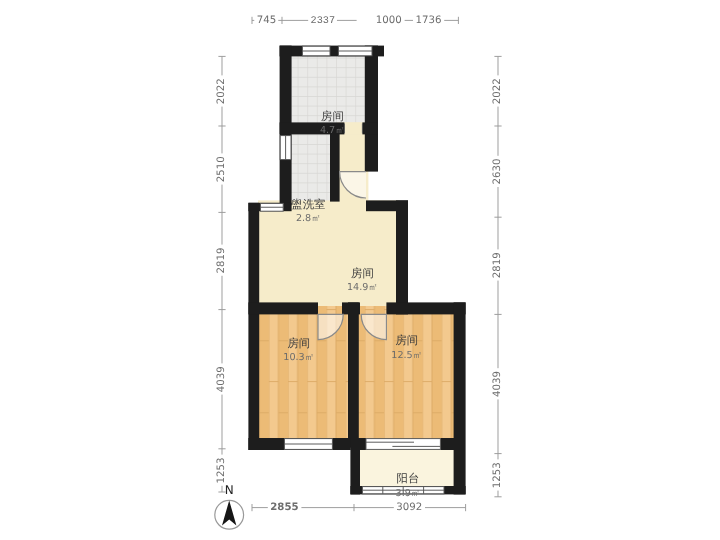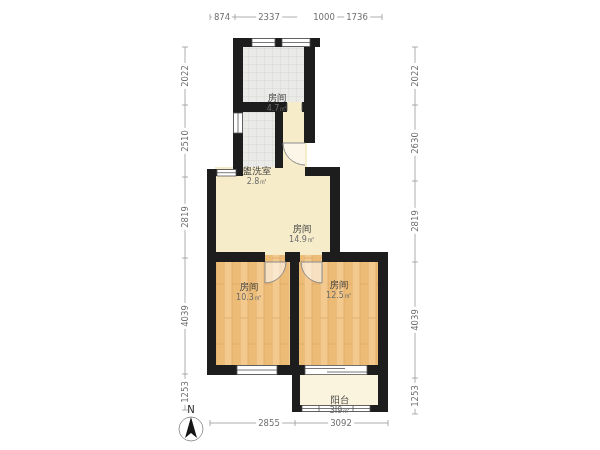--- a/index.html
+++ b/index.html
@@ -140,26 +140,26 @@
   </div>
   <div class="label" style="left:339px;top:257px;">
     <span class="room-name">房间</span>
     <span class="room-area">12.5㎡</span>
   </div>
   <div class="label" style="left:340px;top:372px;">
     <span class="room-name">阳台</span>
     <span class="room-area">3.9㎡</span>
   </div>
 
-  <span class="dim" style="left:222px;top:17px;">874</span>
-  <span class="dim" style="left:269px;top:17px;">2337</span>
+  <span class="dim" style="left:222px;top:17px;">745</span>
+  <span class="dim" style="left:269px;top:17px;font-family:Liberation Mono, monospace;">2337</span>
   <span class="dim" style="left:317px;top:17px;padding-left:16px;">1000</span>
   <span class="dim" style="left:357px;top:17px;">1736</span>
 
-  <span class="dim" style="left:269px;top:423px;">2855</span>
+  <span class="dim" style="left:237px;top:423px;font-weight:bold;">2855</span>
   <span class="dim" style="left:341px;top:423px;">3092</span>
 
   <span class="dim vert" style="left:185px;top:76px;">2022</span>
   <span class="dim vert" style="left:185px;top:141px;">2510</span>
   <span class="dim vert" style="left:185px;top:217px;">2819</span>
   <span class="dim vert" style="left:185px;top:316px;">4039</span>
   <span class="dim vert" style="left:185px;top:392px;">1253</span>
 
   <span class="dim vert" style="left:415px;top:76px;">2022</span>
   <span class="dim vert" style="left:415px;top:143px;">2630</span>

